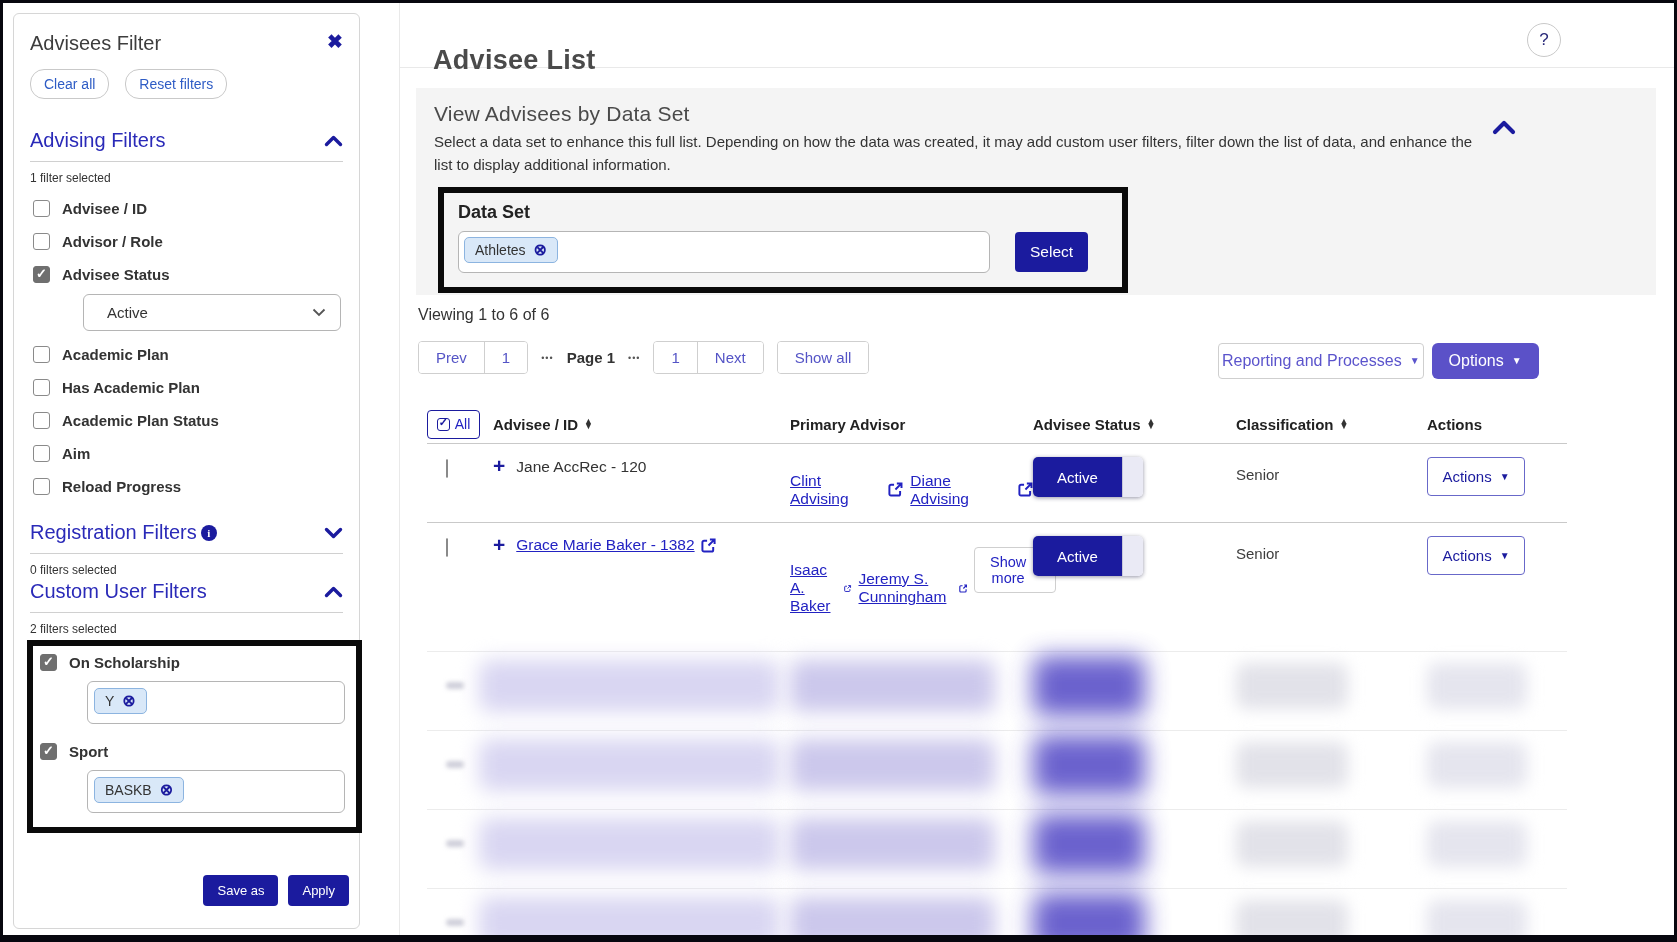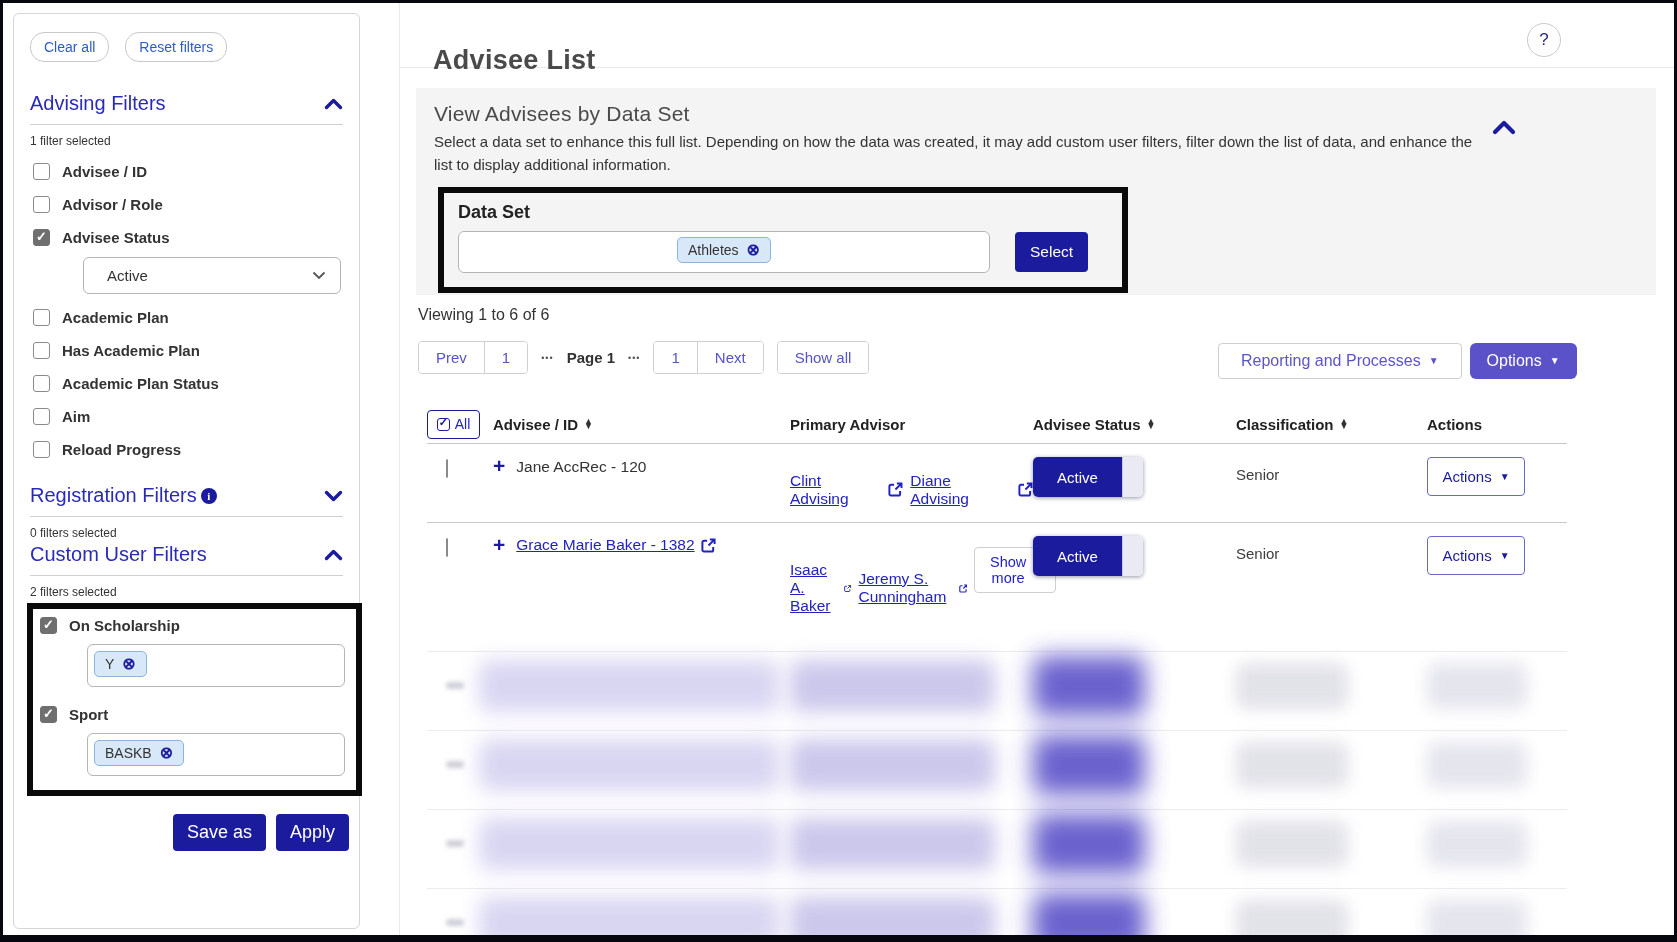--- a/index.html
+++ b/index.html
@@ -35,55 +35,55 @@
                border-radius:6px; display:flex; align-items:center; justify-content:space-between;
                padding:0 14px 0 23px; font-size:15px; color:#333; cursor:pointer; background:#fff; }
   .hl-box-sb { border:6px solid #0a0a0a; margin:4px -19px 0 -3px; padding:2px 0 14px 4px; }
   .tag-input { margin-left:50px; width:258px; min-height:43px; border:1px solid #b5b5b5; border-radius:6px;
                background:#fff; padding:6px; margin-top:9px; }
   .tag { display:inline-flex; align-items:center; gap:8px; background:#d9e8f8; border:1px solid #8cb4e0;
          border-radius:5px; padding:4px 10px; font-size:14px; color:#333; }
   .tag .rm { color:#1b1b9e; font-size:16px; font-weight:bold; cursor:pointer; line-height:1; }
   .sb-actions { display:flex; justify-content:flex-end; gap:10px; margin-top:18px; margin-right:-6px; }
   .primary-btn { background:#1b1b9e; color:#fff; border:none; border-radius:4px;
-                 font-size:18px; padding:8px 14px; cursor:pointer; }
+                 font-size:13px; padding:8px 14px; cursor:pointer;margin-top:24px; }
 
   
   .v-divider { position:absolute; left:396px; top:0; bottom:0; width:1px; background:#e9e9e9; }
   .h-divider { position:absolute; left:396px; top:64px; right:0; height:1px; background:#e9e9e9; }
   .main-title { position:absolute; left:430px; top:42px; font-size:27px; color:#4a4a4a; letter-spacing:.3px; }
   .help-btn { position:absolute; left:1524px; top:20px; width:34px; height:34px; border-radius:50%;
               border:1px solid #c9c9c9; background:#fff; color:#2a2a7a; font-size:17px;
               display:flex; align-items:center; justify-content:center; cursor:pointer; }
 
   .dataset-panel { position:absolute; left:413px; top:85px; width:1240px; height:207px;
                    background:#f4f4f4; padding:14px 18px; }
   .dp-heading { font-size:21px; color:#4a4a4a; letter-spacing:.2px; }
   .dp-desc { margin-top:4px; font-size:15px; color:#333; width:1045px; line-height:1.55; }
   .dp-collapse { position:absolute; right:140px; top:32px; cursor:pointer; }
   .hl-box-ds { margin:10px 0 0 4px; width:690px; border:6px solid #0a0a0a; padding:9px 14px 14px; }
   .ds-label { font-size:18px; font-weight:bold; color:#222; }
   .ds-row { display:flex; align-items:center; gap:25px; margin-top:8px; }
   .ds-input { width:532px; height:42px; background:#fff; border:1px solid #b5b5b5; border-radius:6px;
-              padding:5px;text-align:center; }
+              padding:5px; }
   .select-btn { height:40px; padding:0 15px; background:#1b1b9e; color:#fff; border:none;
                 border-radius:4px; font-size:15.5px; cursor:pointer; }
 
   .viewing { position:absolute; left:415px; top:303px; font-size:16px; color:#333; }
 
   .pagebar { position:absolute; left:415px; top:338px; display:flex; align-items:center; gap:13px; }
   .pg-group { display:flex; border:1px solid #cfcfcf; border-radius:4px; overflow:hidden; background:#fff; }
   .pg-btn { padding:7px 17px; color:#5454c6; font-size:15px; background:#fff; border:none; cursor:pointer; }
   .pg-btn + .pg-btn { border-left:1px solid #cfcfcf; }
   .pg-dots { color:#555; font-size:9px; letter-spacing:1px; }
   .pg-current { font-size:15px; font-weight:bold; color:#333; }
 
   .toolbar { position:absolute; left:1215px; top:340px; display:flex; gap:8px; }
   .report-btn { background:#fff; border:1px solid #cfcfcf; border-radius:4px; color:#5b54cc;
-                font-size:16px; padding:8px 22px; cursor:pointer; display:flex; align-items:center; gap:8px; }
+                font-size:16px; padding:8px 3px; cursor:pointer; display:flex; align-items:center; gap:8px; }
   .options-btn { background:#5b51c8; border:none; border-radius:6px; color:#fff;
                  font-size:16px; padding:8px 17px; cursor:pointer; display:flex; align-items:center; gap:8px; }
   .caret { font-size:10px; line-height:1; }
 
   .table { position:absolute; left:424px; top:402px; width:1140px; }
   .trow { display:grid; grid-template-columns:66px 297px 243px 203px 191px 140px; }
   .thead { align-items:center; height:38px; }
   .th { font-size:15px; font-weight:bold; color:#222; display:flex; align-items:center; gap:6px; cursor:pointer; }
   .sort { display:inline-flex; flex-direction:column; line-height:.55; font-size:9px; color:#333; }
   .all-btn { width:53px; height:29px; border:1px solid #1b1b9e; border-radius:4px; background:#fff;
@@ -127,20 +127,24 @@
   .blob.bact { width:100px; height:46px; background:#e5e5ee; filter:blur(8px); }
 
   .chev { display:block; }
 </style>
 </head>
 <body>
 
 <div id="app">
 
   <aside class="sidebar">
+    <div class="sb-head">
+      <div class="sb-title">Advisees Filter</div>
+      <span class="close-x">✖</span>
+    </div>
     <div class="sb-btnrow">
       <button class="ghost-btn">Clear all</button>
       <button class="ghost-btn">Reset filters</button>
     </div>
 
     <div class="section-head" style="margin-top:0;">
       <span class="section-title">Advising Filters</span>
       <svg class="chev" width="19" height="12" viewBox="0 0 19 12">
           <path d="M2.5 9.5 L9.5 2.5 L16.5 9.5" stroke="#1b1b9e" stroke-width="3.4" fill="none" stroke-linecap="round" stroke-linejoin="round"></path>
         </svg>

